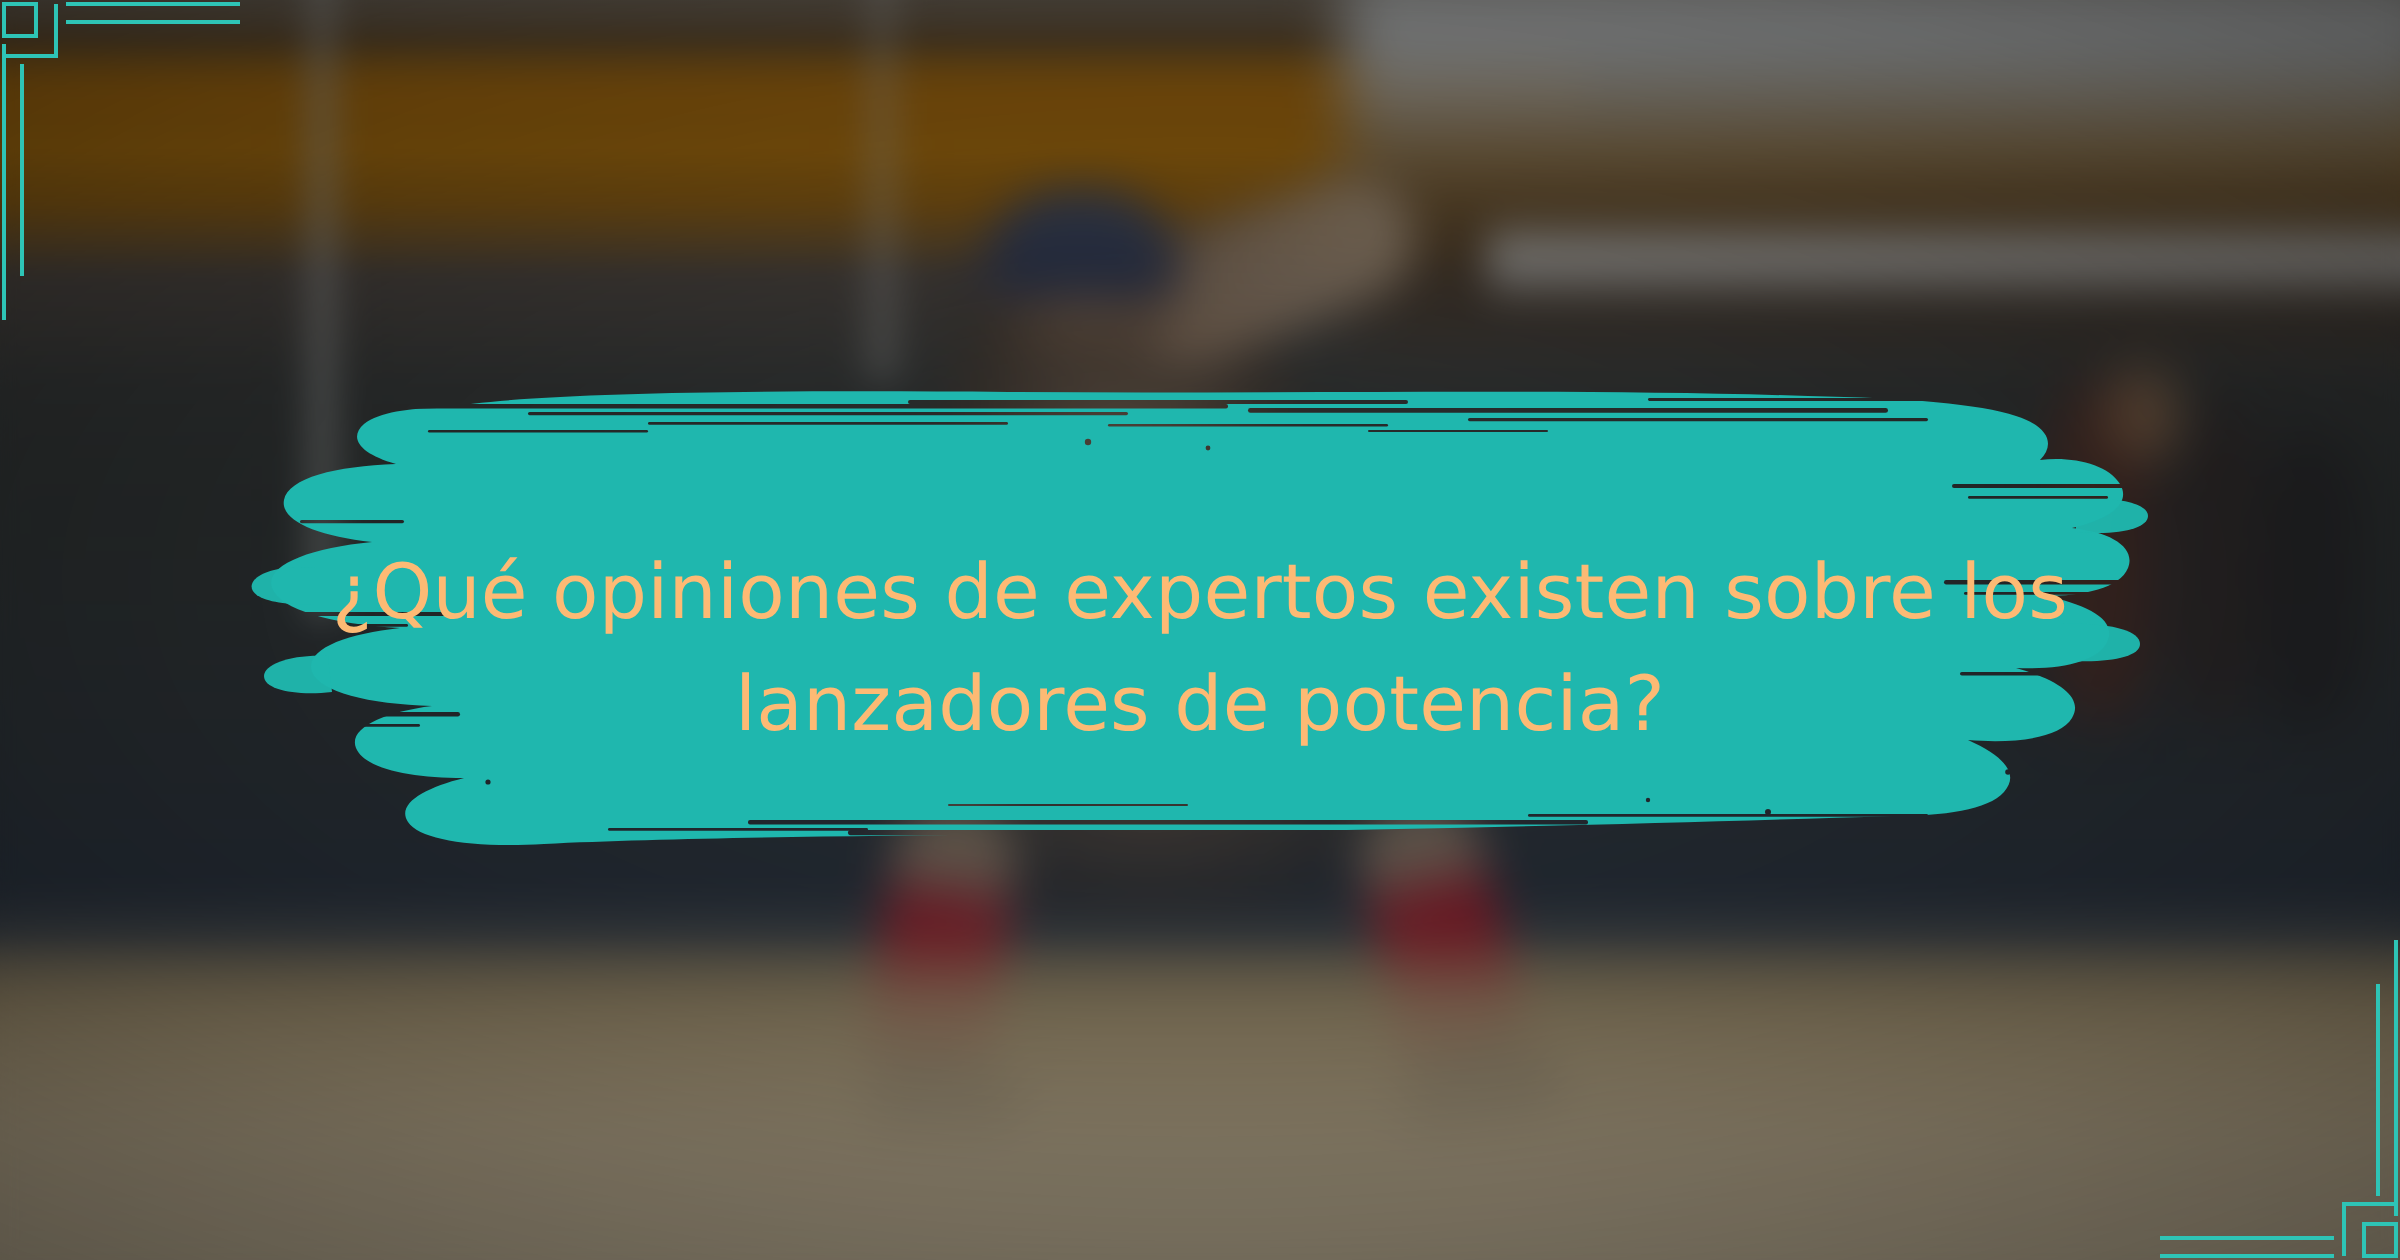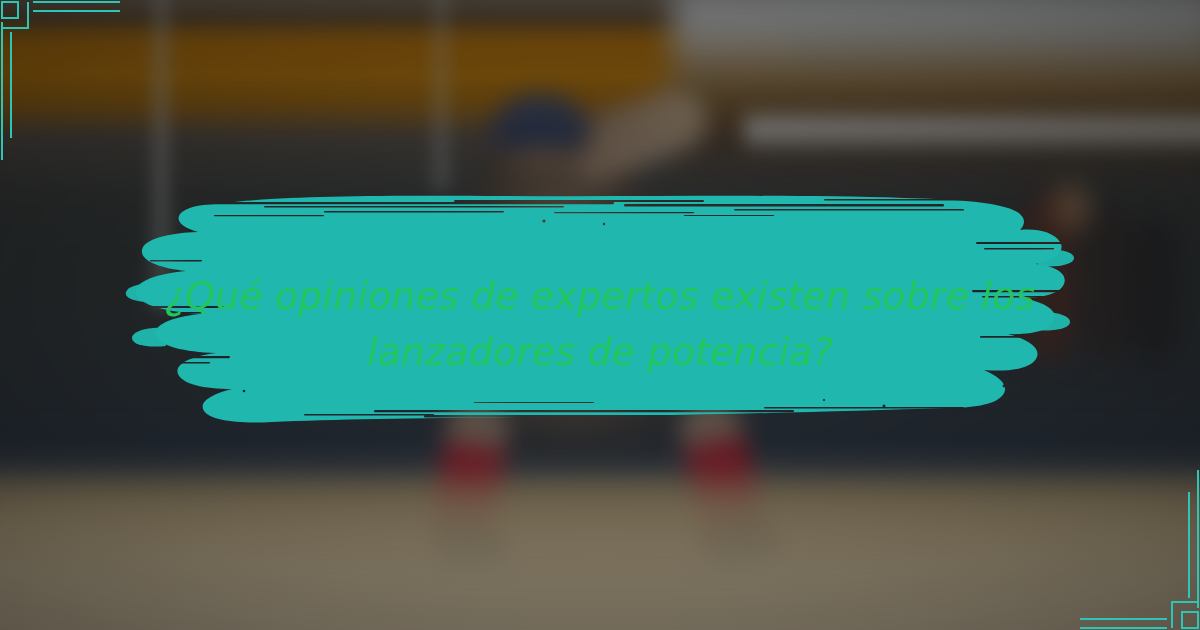--- a/index.html
+++ b/index.html
@@ -402,15 +402,15 @@
       <path mask="url(#dryMask)" fill="#1fb7ae" opacity="0.97" d="
         M 40 142 C 22 141, 8 146, 8 152 C 8 159, 24 162, 42 160 Z"></path>
 
       <path mask="url(#dryMask)" fill="#1fb7ae" opacity="0.97" d="
         M 914 64 C 936 62, 950 66, 950 72 C 950 78, 936 82, 914 80 Z"></path>
       <path mask="url(#dryMask)" fill="#1fb7ae" opacity="0.97" d="
         M 906 126 C 930 125, 946 129, 946 136 C 946 143, 928 146, 906 144 Z"></path>
     </svg>
   </div>
 
-  <div class="headline" style="color: #22c55e; font-style: italic;">¿Qué opiniones de expertos existen sobre los lanzadores de potencia?</div>
+  <div class="headline" style="color: #fdba74;">¿Qué opiniones de expertos existen sobre los lanzadores de potencia?</div>
 
 </div>
 
 </body></html>

